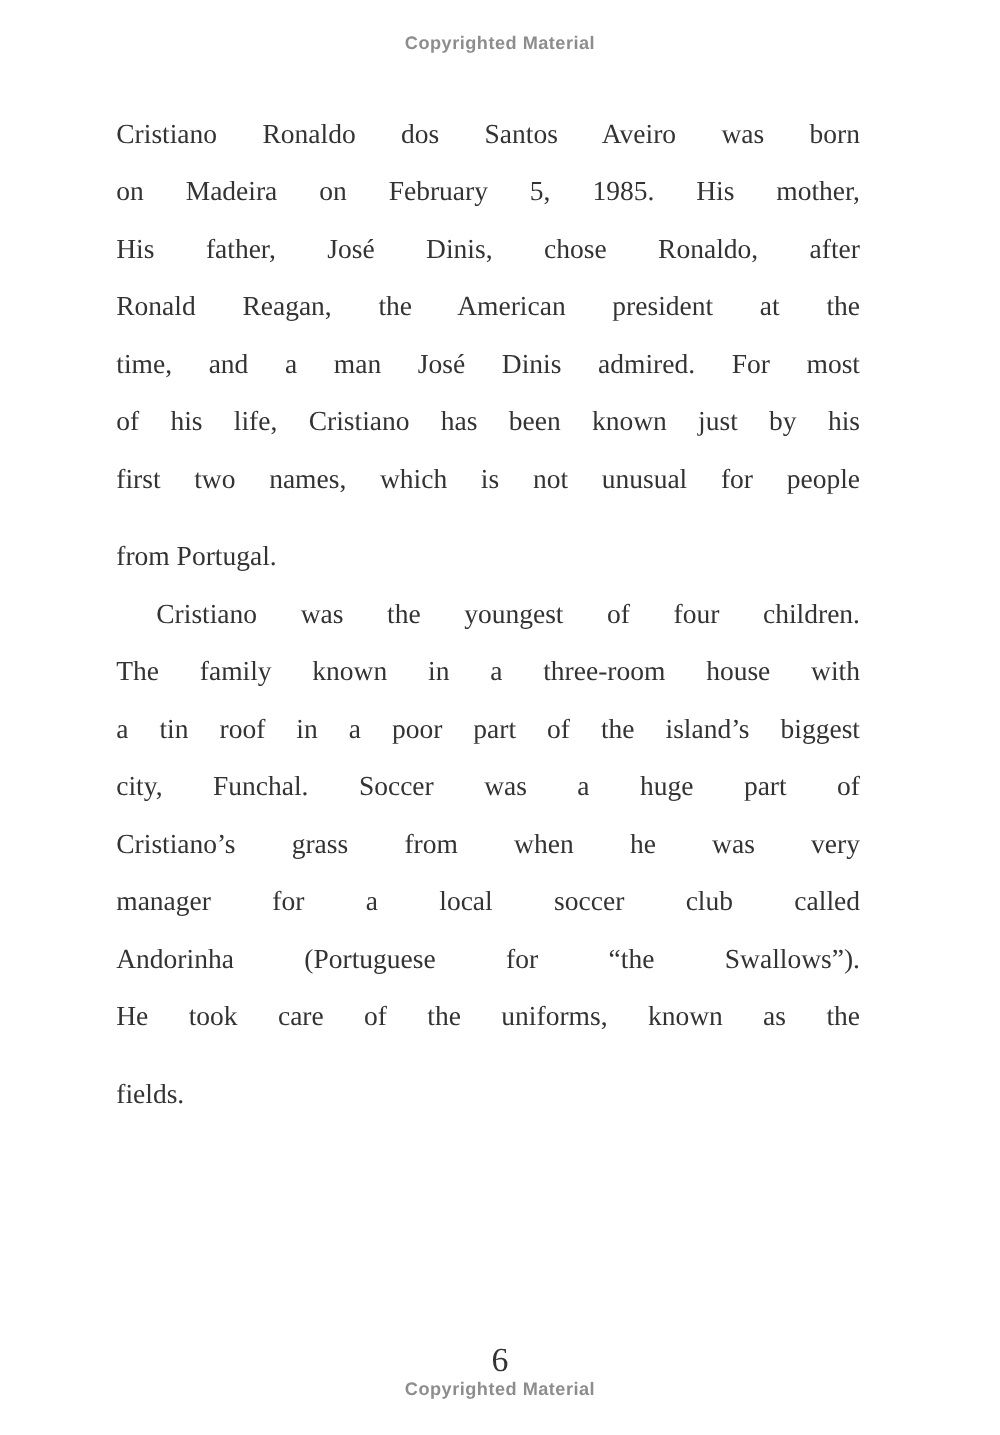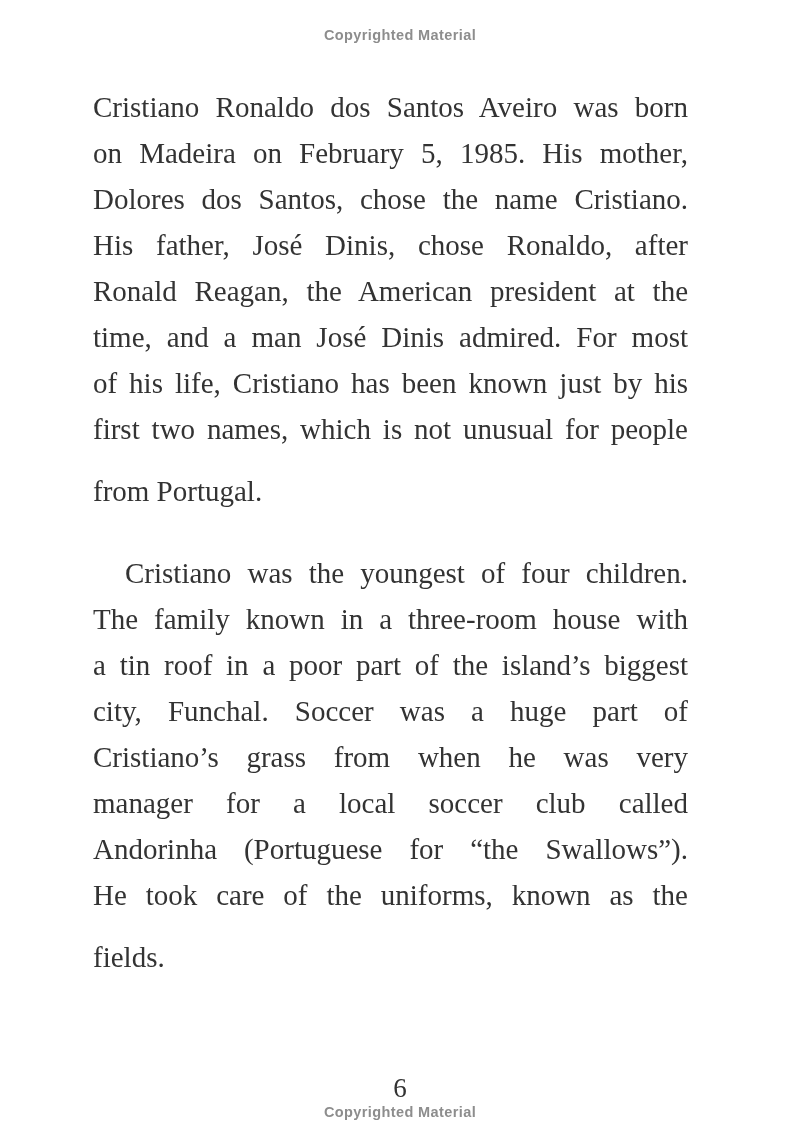--- a/index.html
+++ b/index.html
@@ -26,36 +26,35 @@
     letter-spacing: 0.4px;
     color: var(--notice-color, #8d8d8d);
   }
   .notice-top { top: 27px; }
   .notice-bottom { top: 1104px; }
   .text-block {
     position: absolute;
     left: 93px;
     top: 84px;
     width: 595px;
-    font-size: 29px;
+    font-size: 22px;
     color: var(--body-color, #333333);
   }
   .line {
     height: 46px;
     line-height: 46px;
     text-align: justify;
     text-align-last: justify;
   }
   .line.last {
     text-align-last: left;
     margin-top: 16px;
   }
   .line.indent {
     text-indent: 32px;
-    margin-top: 36px;
   }
   .page-number {
     position: absolute;
     top: 1073px;
     left: 0;
     width: 800px;
     text-align: center;
     font-size: 27px;
     color: var(--body-color, #333333);
   }
@@ -63,21 +62,20 @@
 </head>
 <body>
 
 <div class="page">
 
   <div class="notice notice-top">Copyrighted Material</div>
 
   <div class="text-block">
       <div class="line">Cristiano Ronaldo dos Santos Aveiro was born</div>
       <div class="line">on Madeira on February 5, 1985. His mother,</div>
-      <div class="line">Dolores dos Santos, chose the name Cristiano.</div>
       <div class="line">His father, José Dinis, chose Ronaldo, after</div>
       <div class="line">Ronald Reagan, the American president at the</div>
       <div class="line">time, and a man José Dinis admired. For most</div>
       <div class="line">of his life, Cristiano has been known just by his</div>
       <div class="line">first two names, which is not unusual for people</div>
       <div class="line last">from Portugal.</div>
       <div class="line indent">Cristiano was the youngest of four children.</div>
       <div class="line">The family known in a three-room house with</div>
       <div class="line">a tin roof in a poor part of the island’s biggest</div>
       <div class="line">city, Funchal. Soccer was a huge part of</div>

